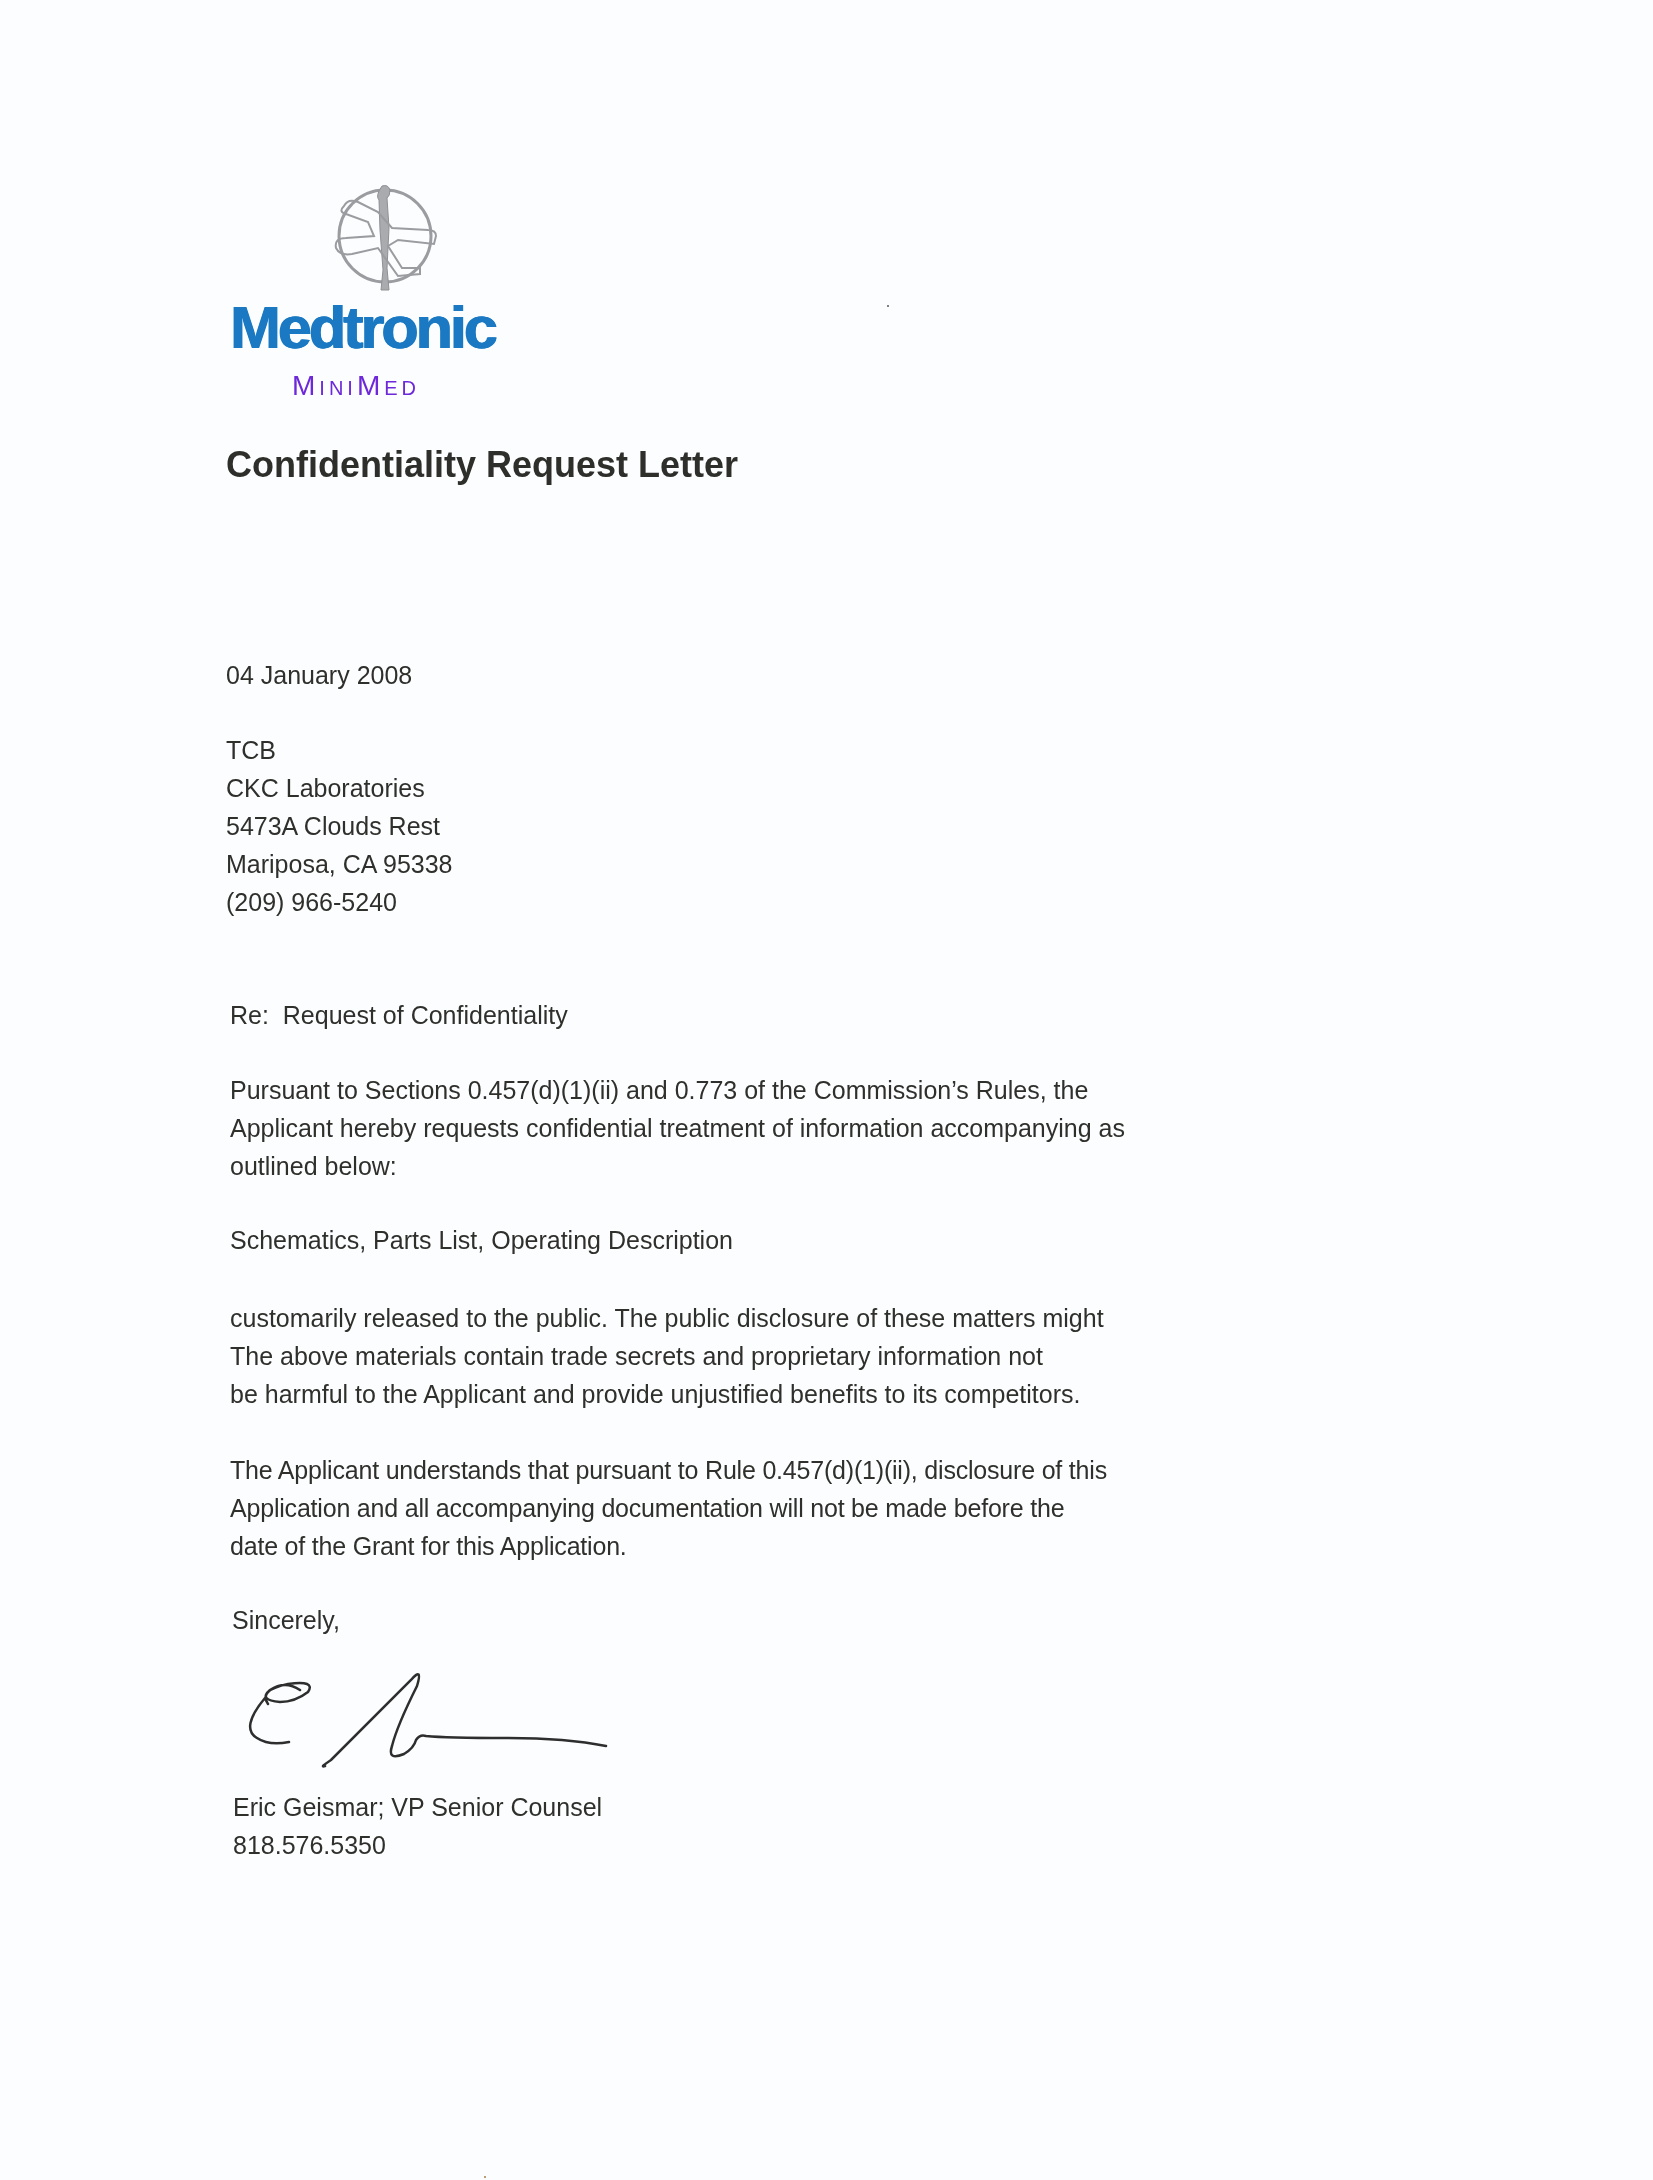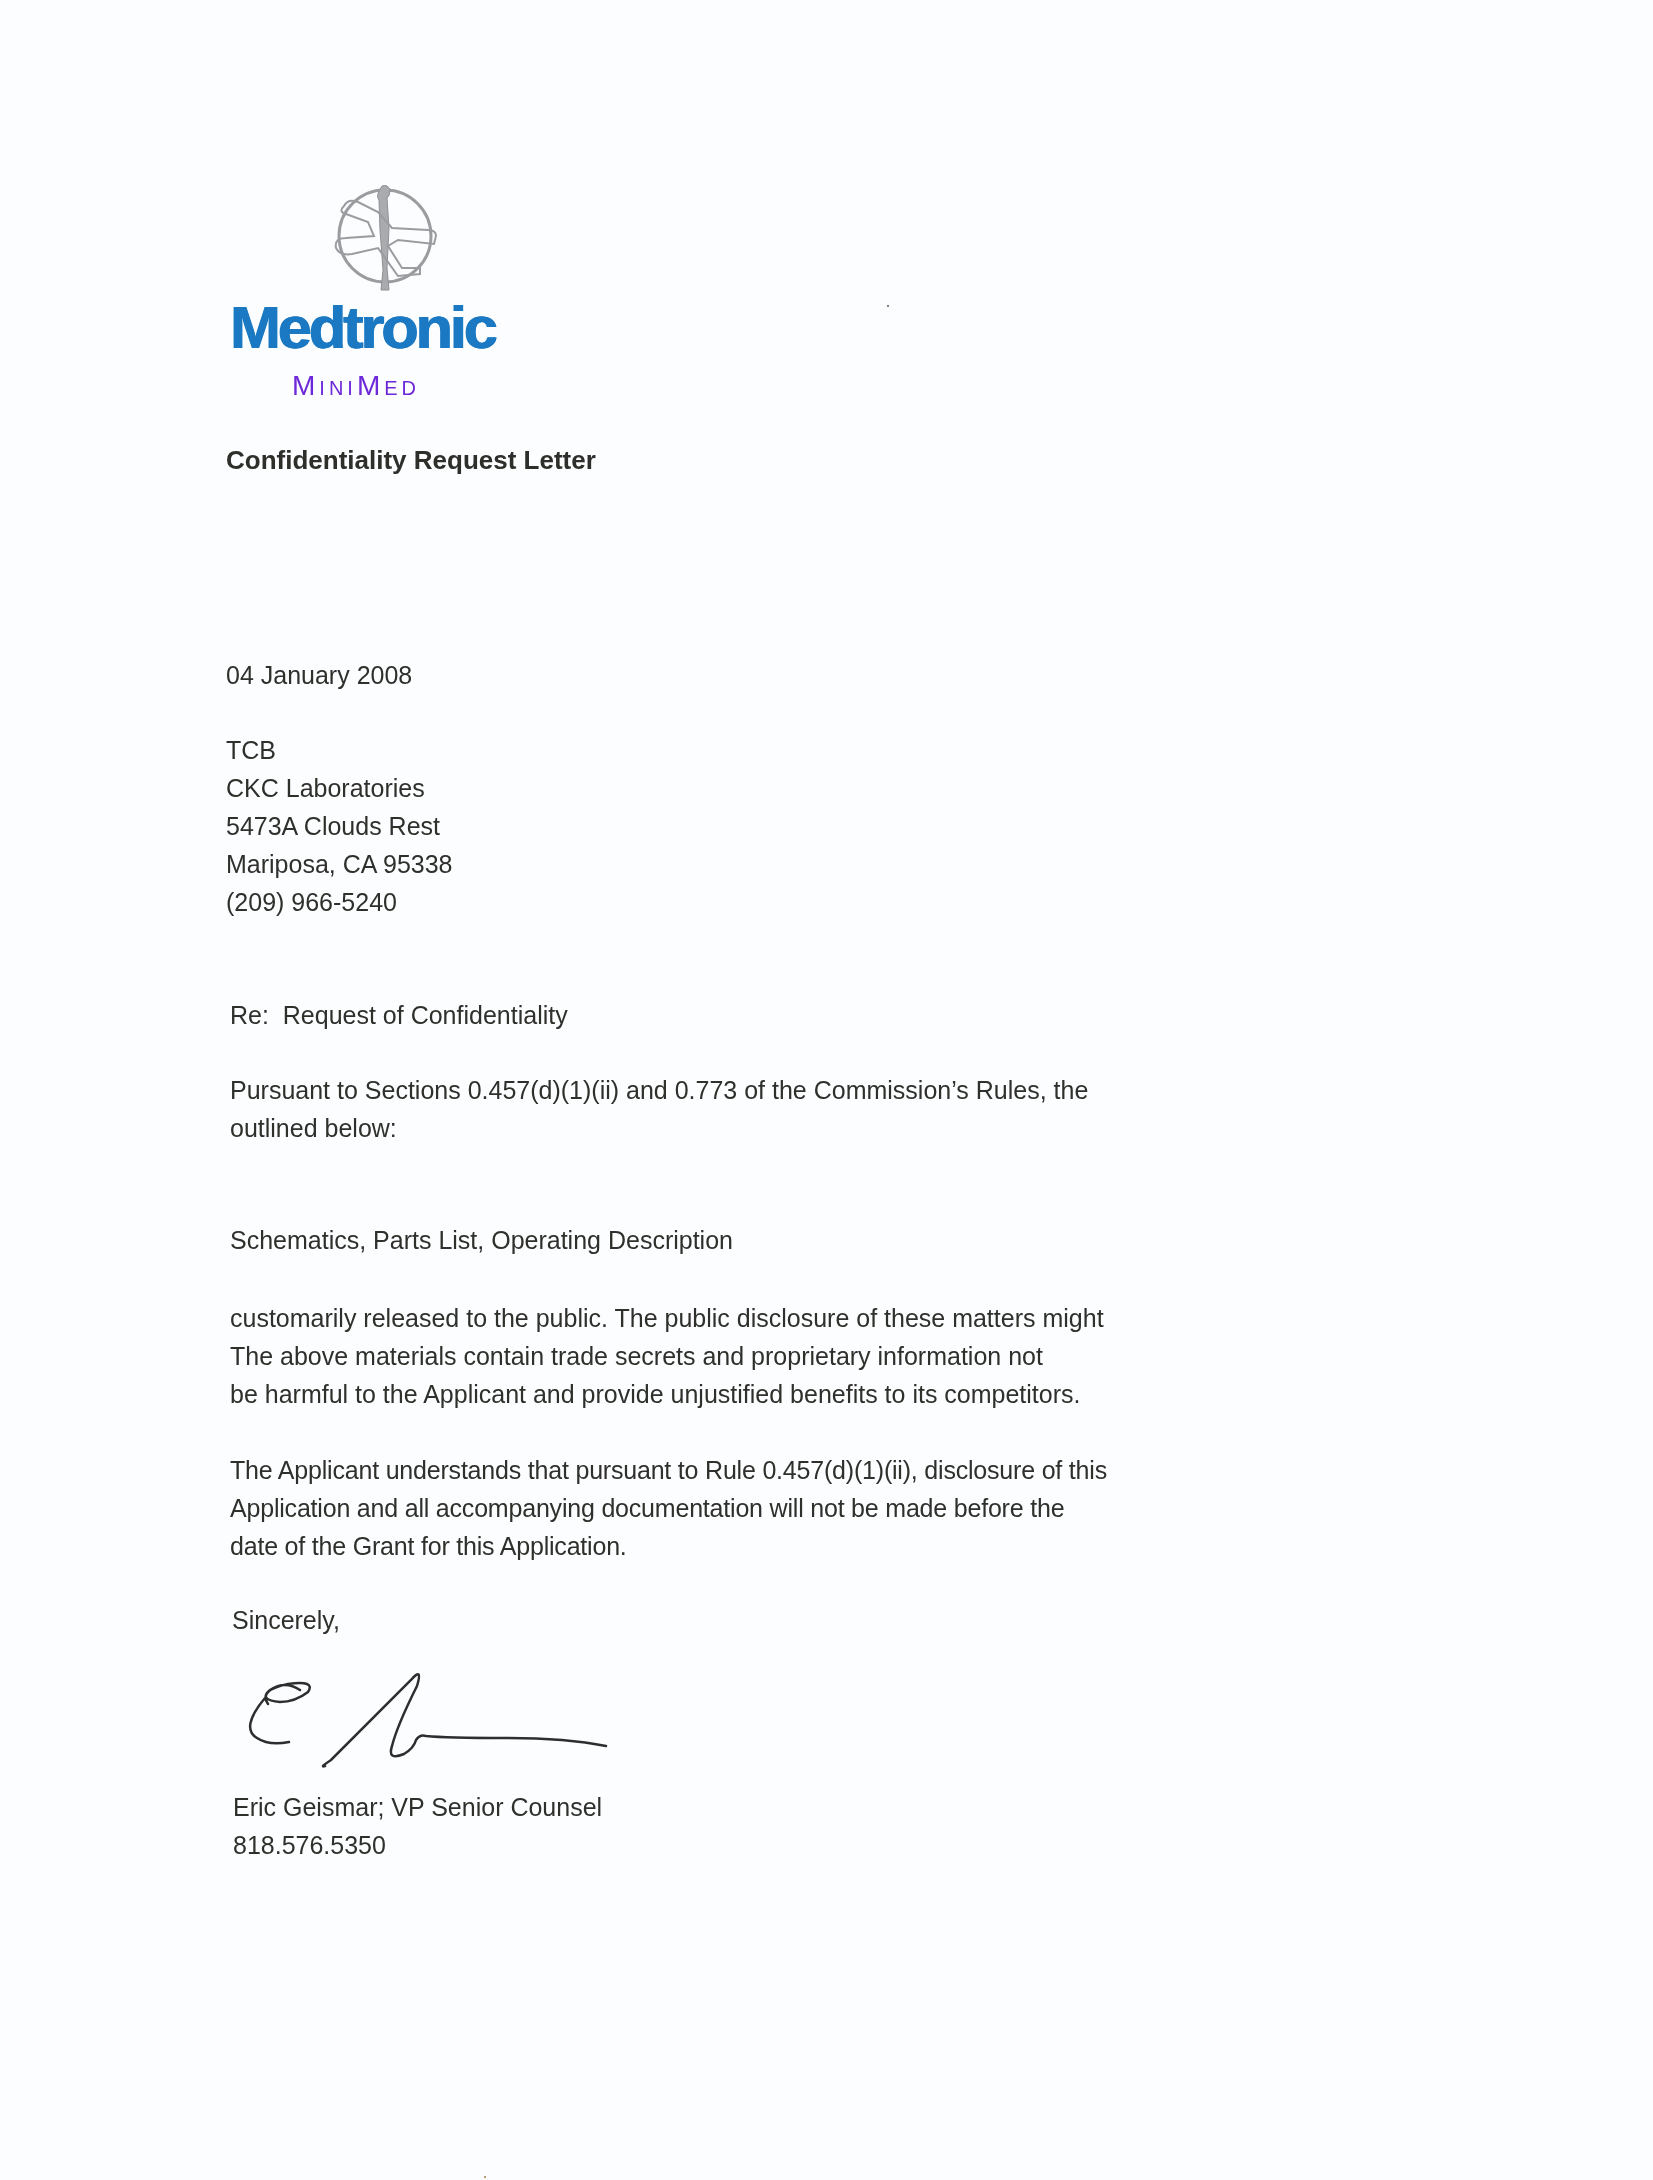--- a/index.html
+++ b/index.html
@@ -50,21 +50,21 @@
       font-size: 28px;
       letter-spacing: 4px;
       color: #6d28d9;
       line-height: 1;
     }
     .doc-title {
       position: absolute;
       left: 226px;
       top: 447px;
       font-weight: bold;
-      font-size: 26px;
+      font-size: 36px;
       color: #2e2e2a;
       line-height: 1;
     }
     .text {
       position: absolute;
       left: 226px;
       font-size: 25px;
       line-height: 38px;
       color: #2f2f2b;
       white-space: nowrap;
@@ -123,20 +123,21 @@
     <span class="line">CKC Laboratories</span>
     <span class="line">5473A Clouds Rest</span>
     <span class="line">Mariposa, CA 95338</span>
     <span class="line">(209) 966-5240</span>
   </div>
 
   <div class="text re" style="white-space: pre;">Re:  Request of Confidentiality</div>
 
   <div class="text para1">
     <span class="line">Pursuant to Sections 0.457(d)(1)(ii) and 0.773 of the Commission’s Rules, the</span>
+    <span class="line">Applicant hereby requests confidential treatment of information accompanying as</span>
     <span class="line">outlined below:</span>
   </div>
 
   <div class="text items">Schematics, Parts List, Operating Description</div>
 
   <div class="text para2">
     <span class="line">customarily released to the public. The public disclosure of these matters might</span>
     <span class="line">The above materials contain trade secrets and proprietary information not</span>
     <span class="line">be harmful to the Applicant and provide unjustified benefits to its competitors.</span>
   </div>

